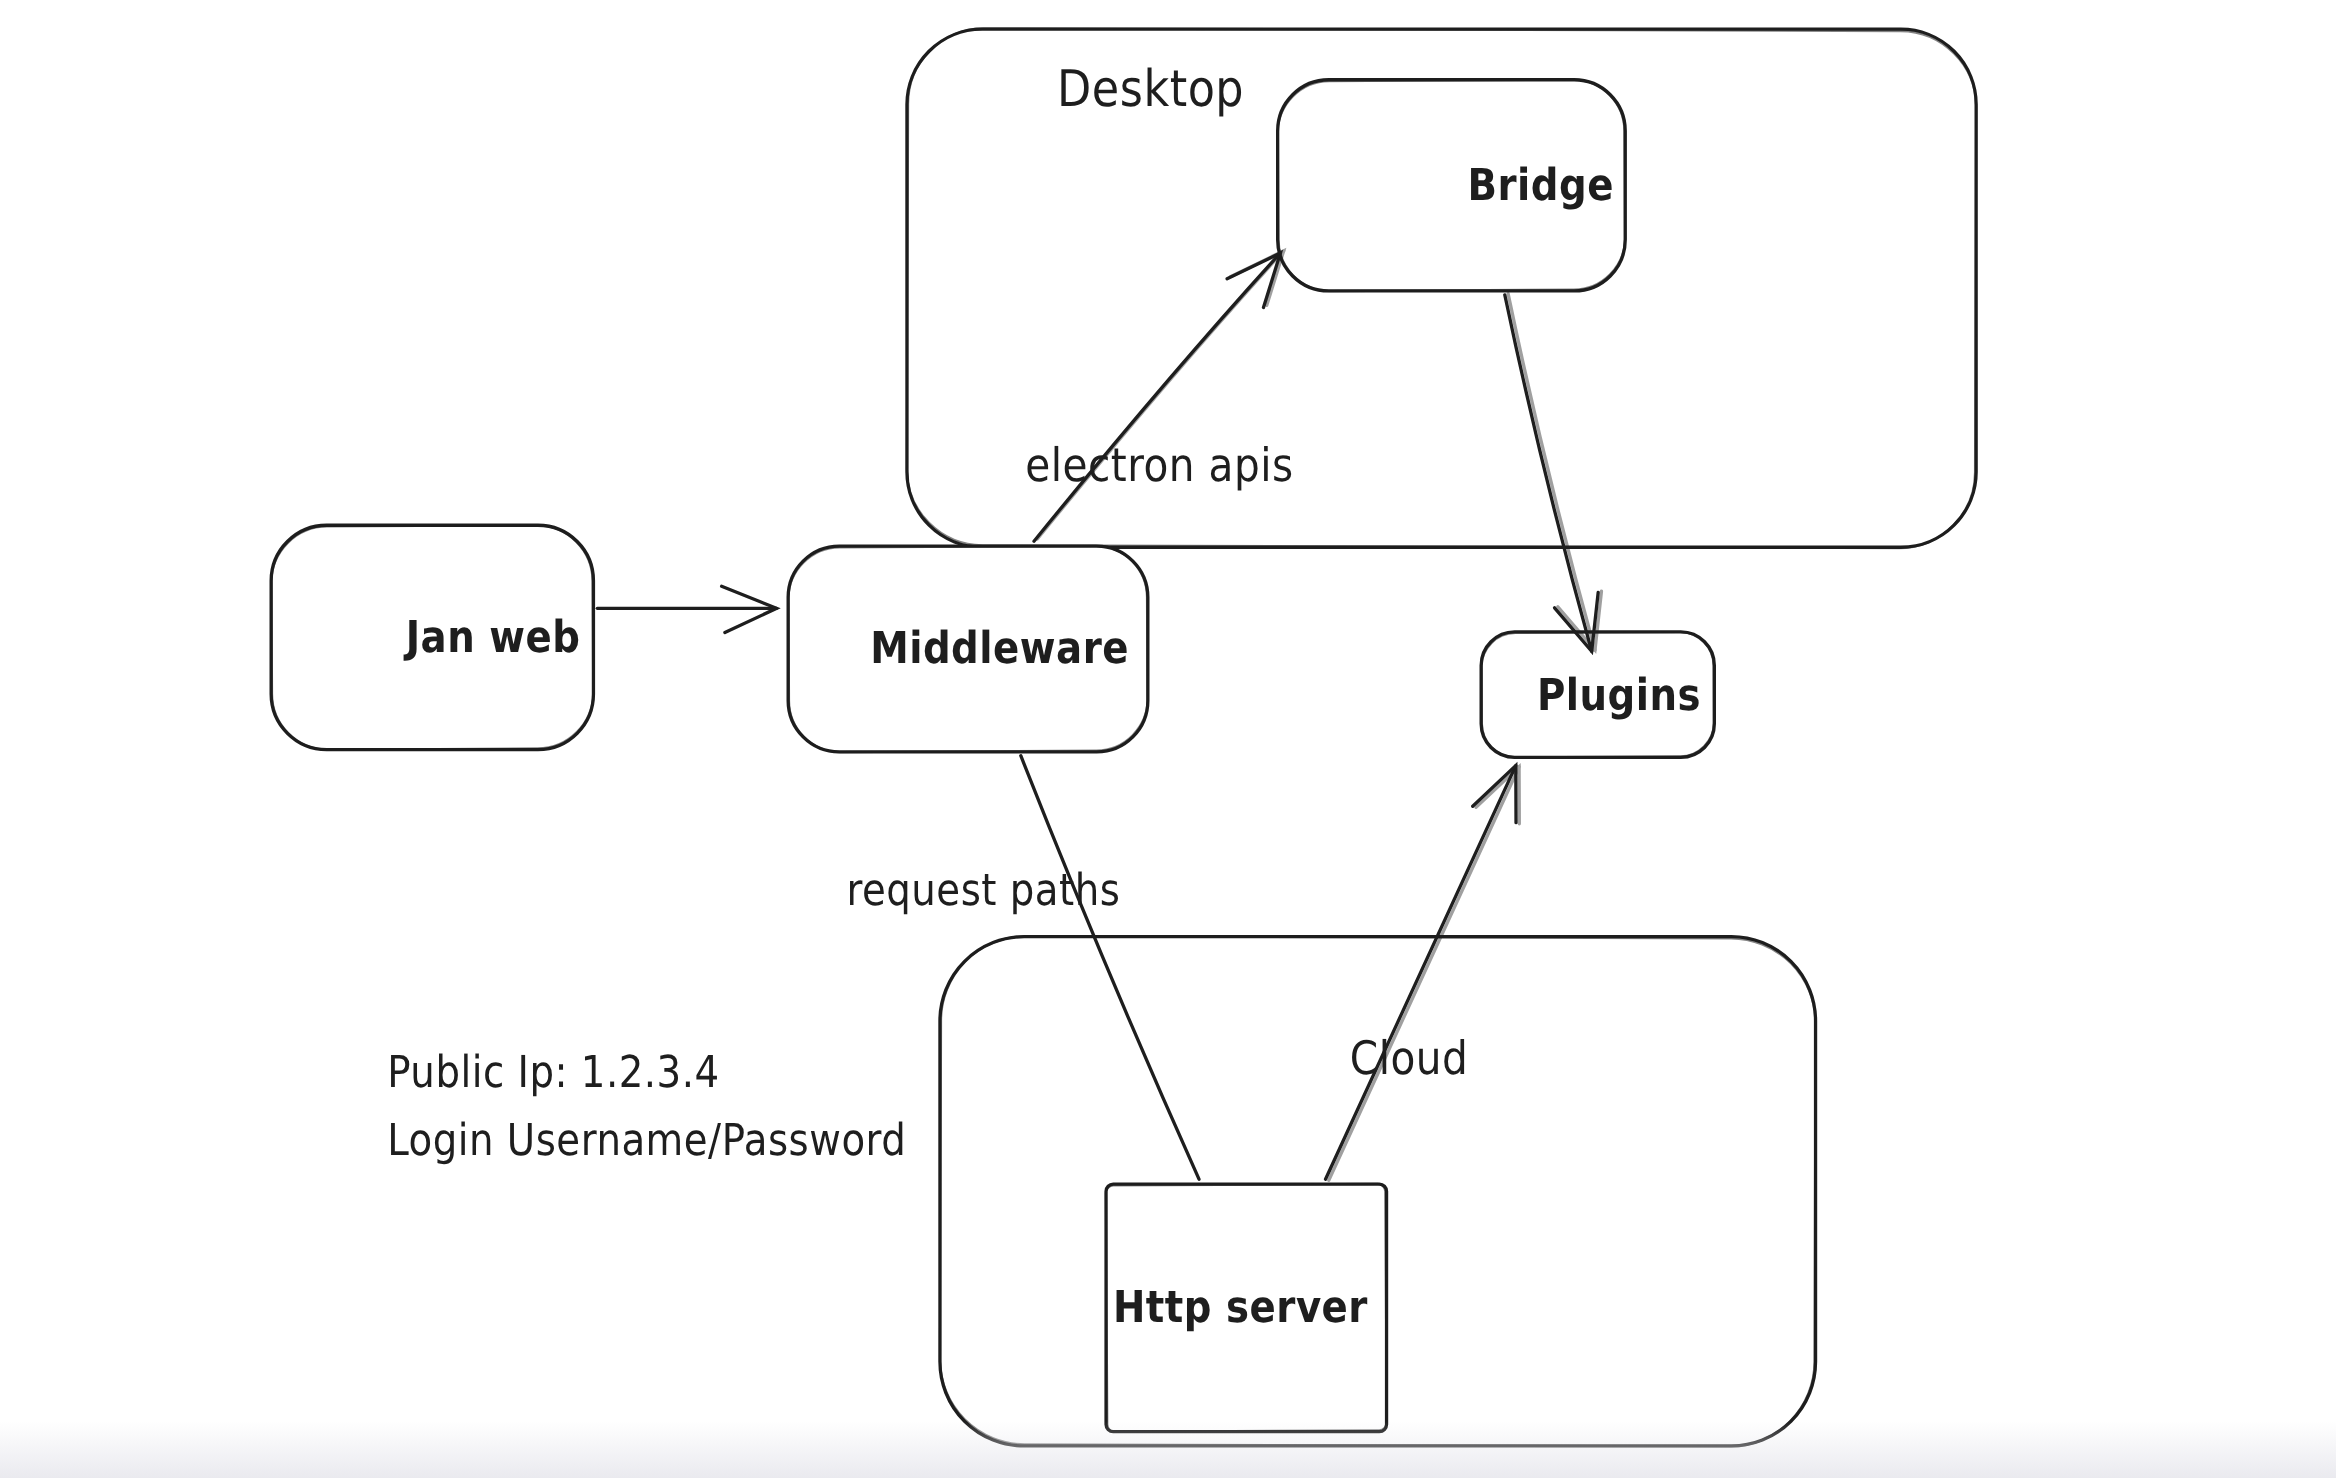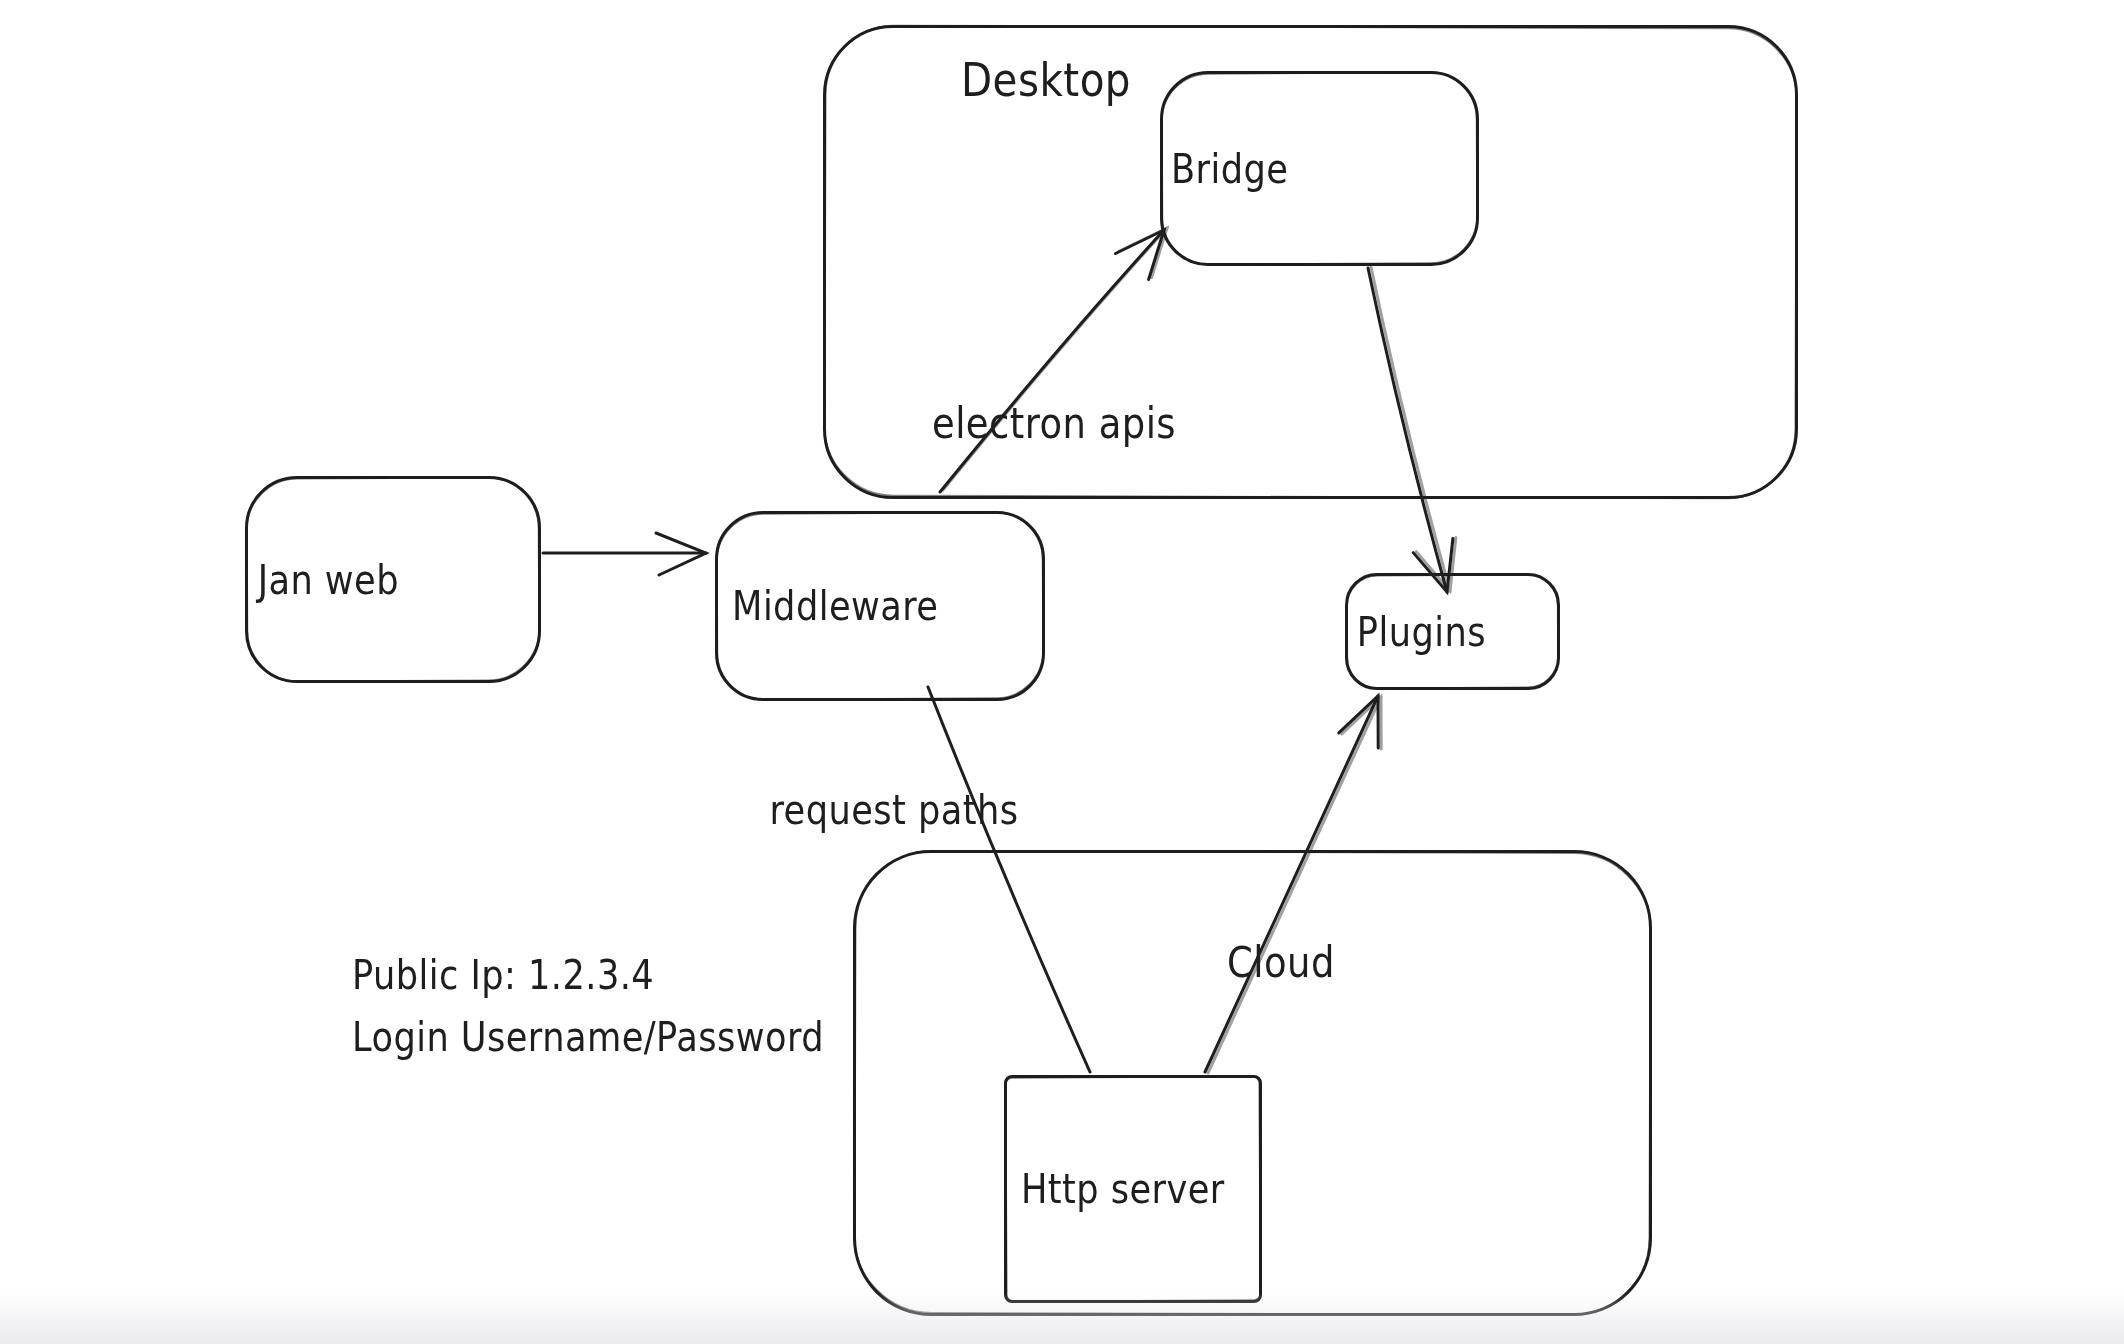--- a/index.html
+++ b/index.html
@@ -28,27 +28,27 @@
     border-radius: inherit;
     transform: rotate(-0.35deg);
     pointer-events: none;
   }
   .container-box::after { transform: rotate(0.18deg); }
   .node-box { background: #ffffff; }
 
   #box-desktop    { left: 823px;  top: 25px;   width: 975px; height: 474px; border-radius: 70px; }
   #box-cloud      { left: 853px;  top: 850px;  width: 799px; height: 466px; border-radius: 78px; }
   #box-janweb     { left: 245px;  top: 476px;  width: 296px; height: 207px; border-radius: 52px; }
-  #box-middleware { left: 715px;  top: 495px;  width: 330px; height: 190px; border-radius: 48px; margin-top: 16px; }
+  #box-middleware { left: 715px;  top: 495px;  width: 330px; height: 190px; border-radius: 48px; }
   #box-bridge     { left: 1160px; top: 71px;   width: 319px; height: 195px; border-radius: 48px; }
   #box-plugins    { left: 1345px; top: 573px;  width: 215px; height: 117px; border-radius: 32px; }
   #box-http       { left: 1004px;  top: 1075px; width: 258px; height: 228px; border-radius: 8px; }
 
   
-  .node-box { display: flex; align-items: center; justify-content: flex-start; }
+  .node-box { display: flex; align-items: center; justify-content: flex-end; font-weight: bold; }
   .node-label {
     font-size: 40px;
     letter-spacing: 0.5px;
     transform: scaleX(0.88);
     white-space: nowrap;
   }
 
   
   svg.wires { position: absolute; left: 0; top: 0; z-index: 30; }
   .wire { stroke: #1e1e1e; stroke-width: 3px; fill: none; stroke-linecap: round; }

